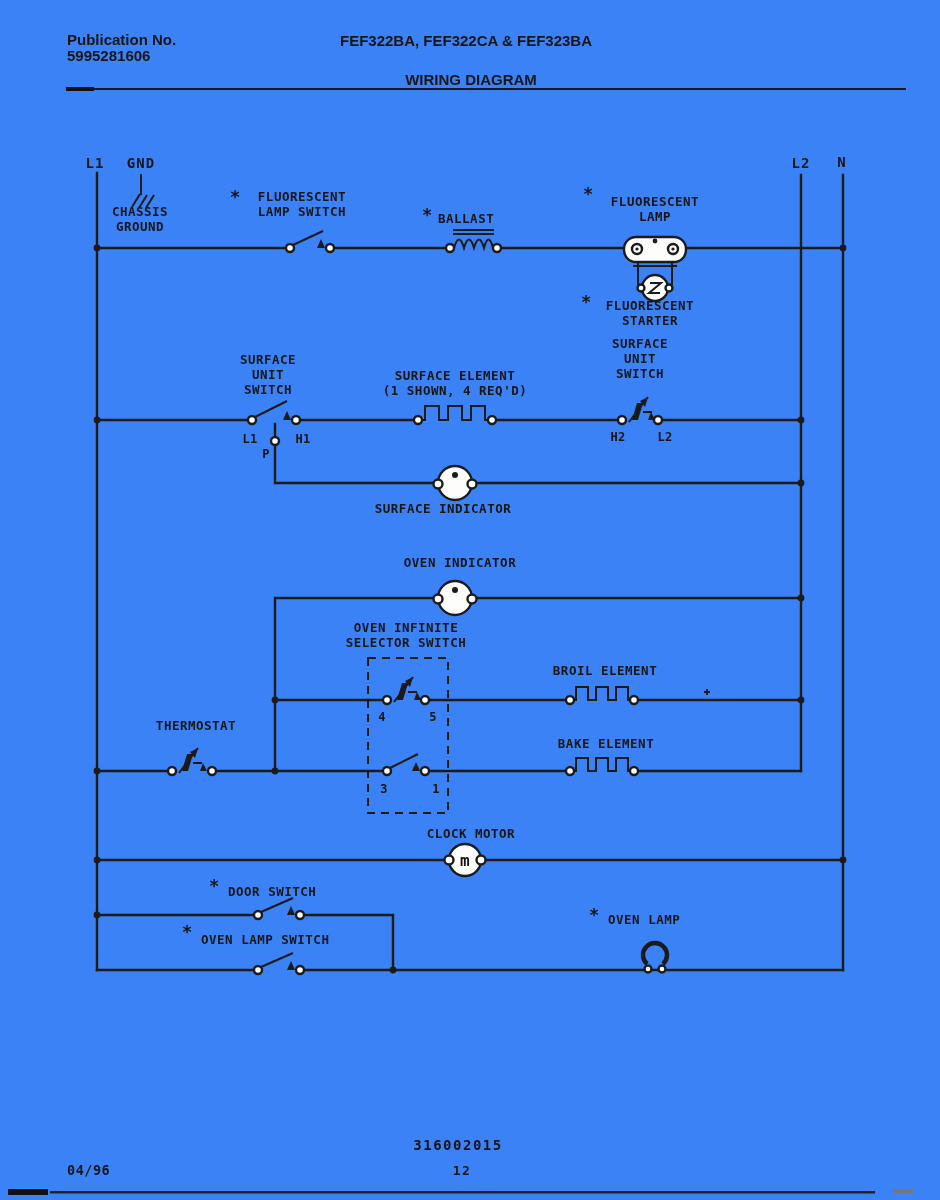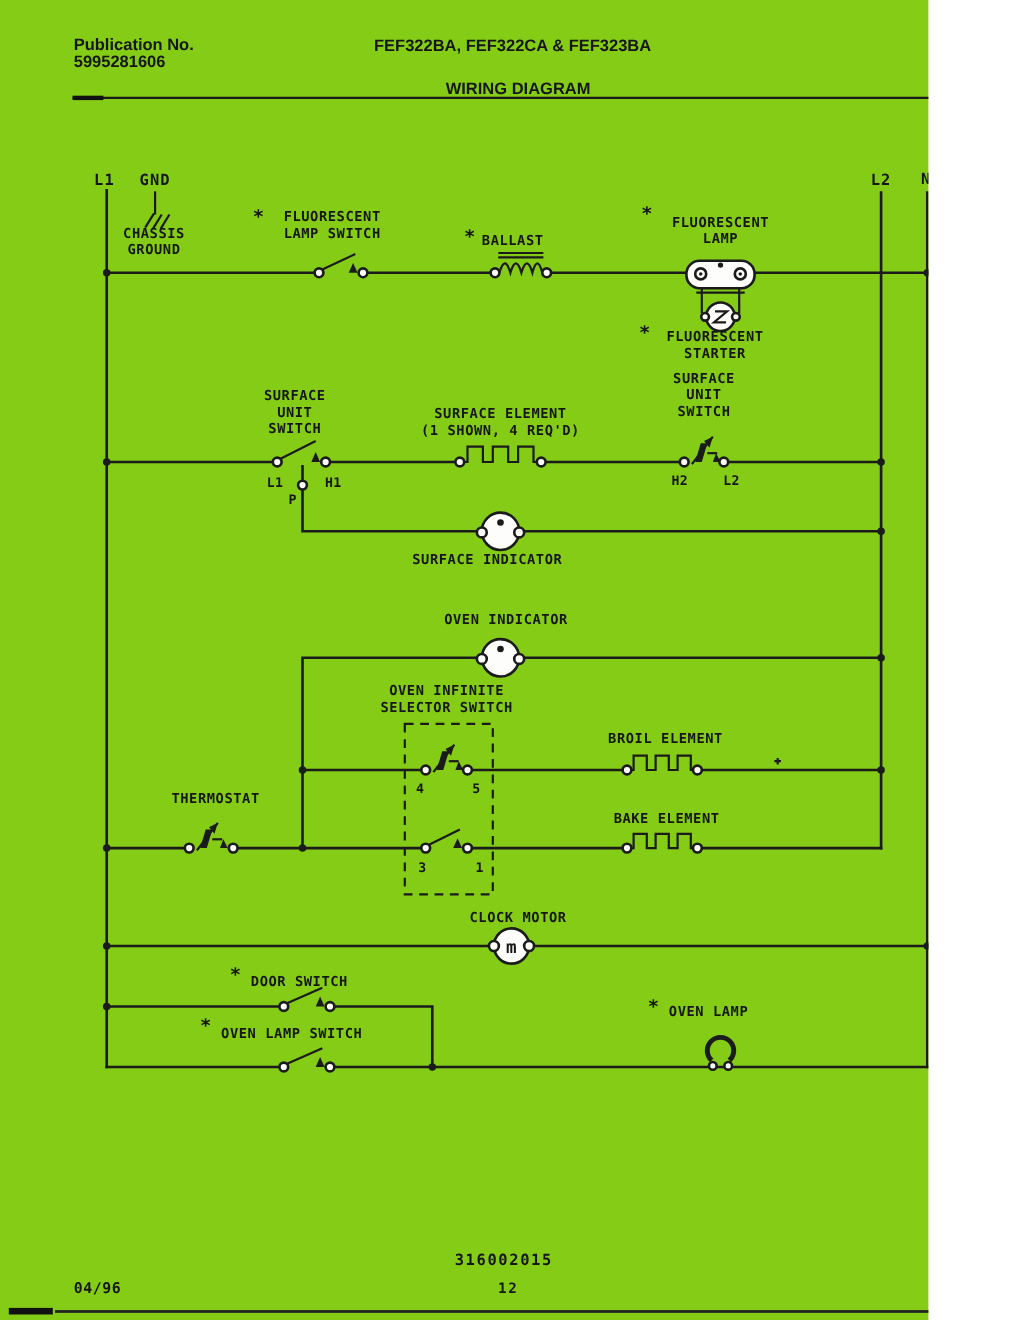--- a/index.html
+++ b/index.html
@@ -1,16 +1,16 @@
 <!DOCTYPE html>
 <html><head>
 <meta charset="utf-8">
 <style>
   html,body{margin:0;padding:0;background:#ffffff;}
-  .page{position:relative;width:844px;height:1200px;background:#84cc16;overflow:hidden;
+  .page{position:relative;width:940px;height:1200px;background:#3b82f6;overflow:hidden;
         font-family:"DejaVu Sans Mono", monospace;}
   svg{display:block}
   text{fill:#161616}
   .hdr{font-family:"Liberation Sans", sans-serif;font-weight:bold;font-size:15px;}
   .lbl{font-family:"DejaVu Sans Mono", monospace;font-weight:bold;font-size:12.5px;letter-spacing:.5px;}
   .sm {font-family:"DejaVu Sans Mono", monospace;font-weight:bold;font-size:12px;letter-spacing:.3px;}
   .bus{font-family:"DejaVu Sans Mono", monospace;font-weight:bold;font-size:14px;letter-spacing:1px;}
   .ast{font-family:"DejaVu Sans Mono", monospace;font-weight:bold;font-size:17px;}
   .ftr{font-family:"DejaVu Sans Mono", monospace;font-weight:bold;font-size:14px;letter-spacing:1.5px;}
   .wire{stroke:#1b1b1b;stroke-width:2.4;fill:none;stroke-linecap:square}

